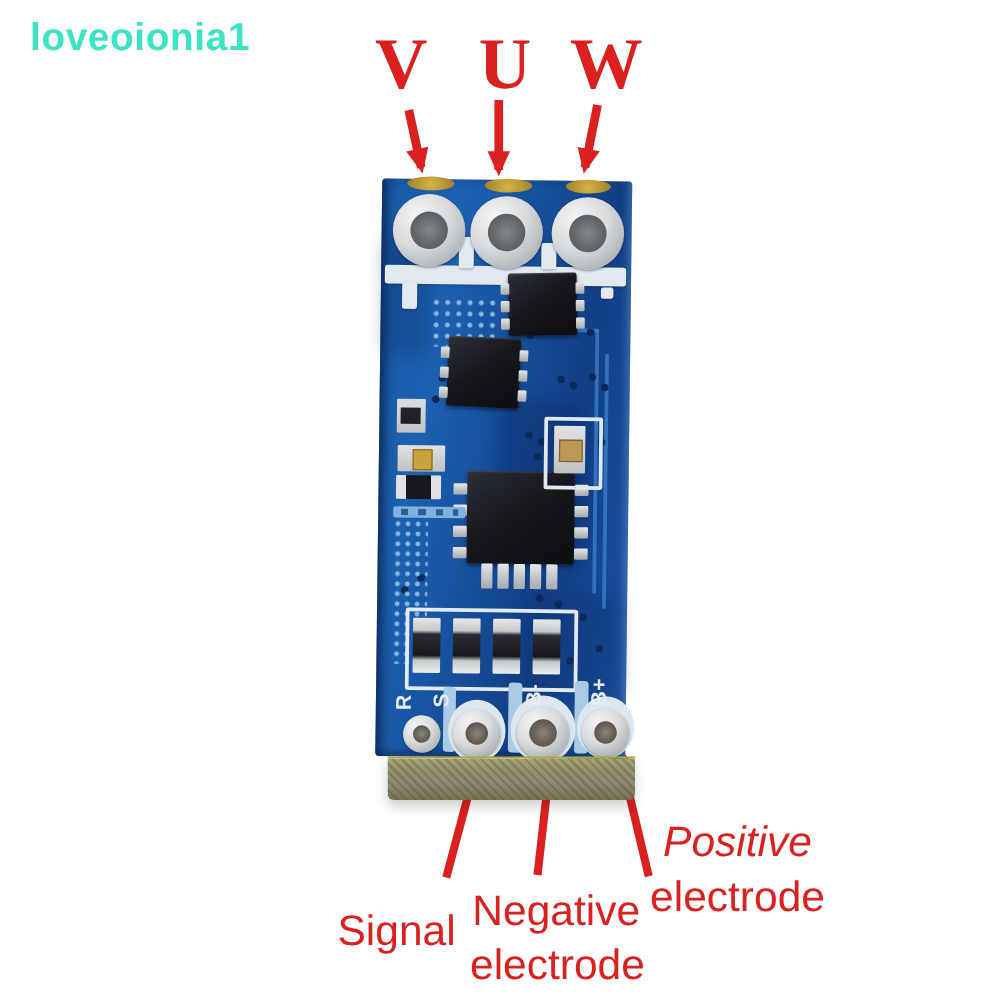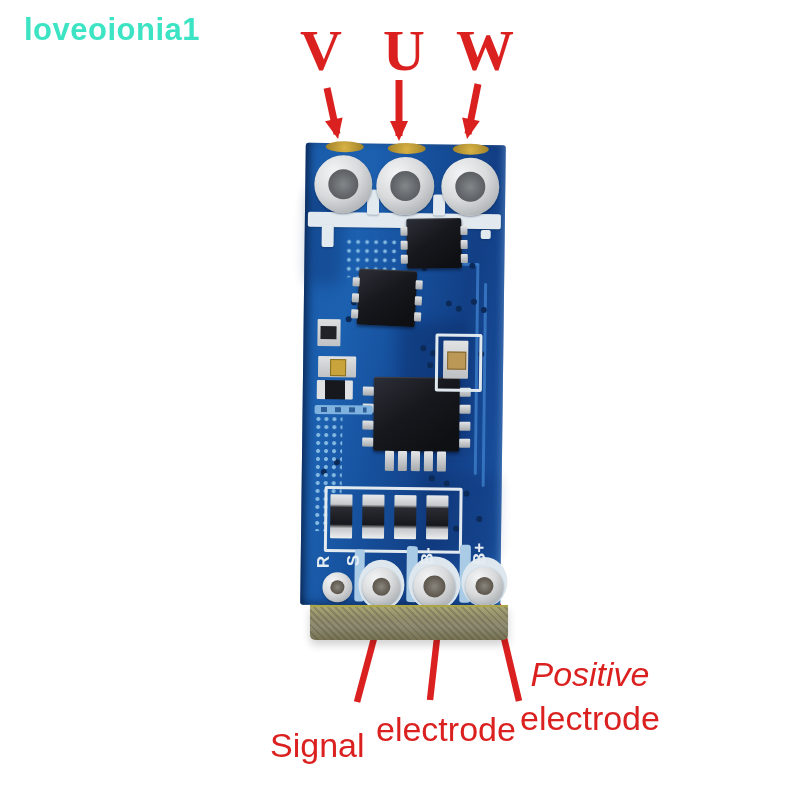--- a/index.html
+++ b/index.html
@@ -213,18 +213,19 @@
   <div class="abs silk-pin-label" style="left:12px;top:406px;width:22px;height:26px;">R</div>
   <div class="abs silk-pin-label" style="left:42px;top:404px;width:22px;height:26px;">S</div>
   <div class="abs silk-pin-label" style="left:114px;top:399px;width:26px;height:26px;">B-</div>
   <div class="abs silk-pin-label" style="left:166px;top:396px;width:26px;height:26px;">B+</div>
 </div>
 
 <div class="abs board-edge"></div>
 
 <div class="abs callout" style="left:270px;top:704px;margin-top:20px;">Signal</div>
 <div class="abs callout" style="left:376px;top:708px;width:138px;text-align:center;">
+  <span style="display:block;">Negative</span>
   <span style="display:block;">electrode</span>
 </div>
 <div class="abs callout" style="left:519px;top:652px;width:142px;text-align:center;line-height:44px;">
   <span style="display:block;font-style:italic;">Positive</span>
   <span style="display:block;">electrode</span>
 </div>
 
 </body></html>

